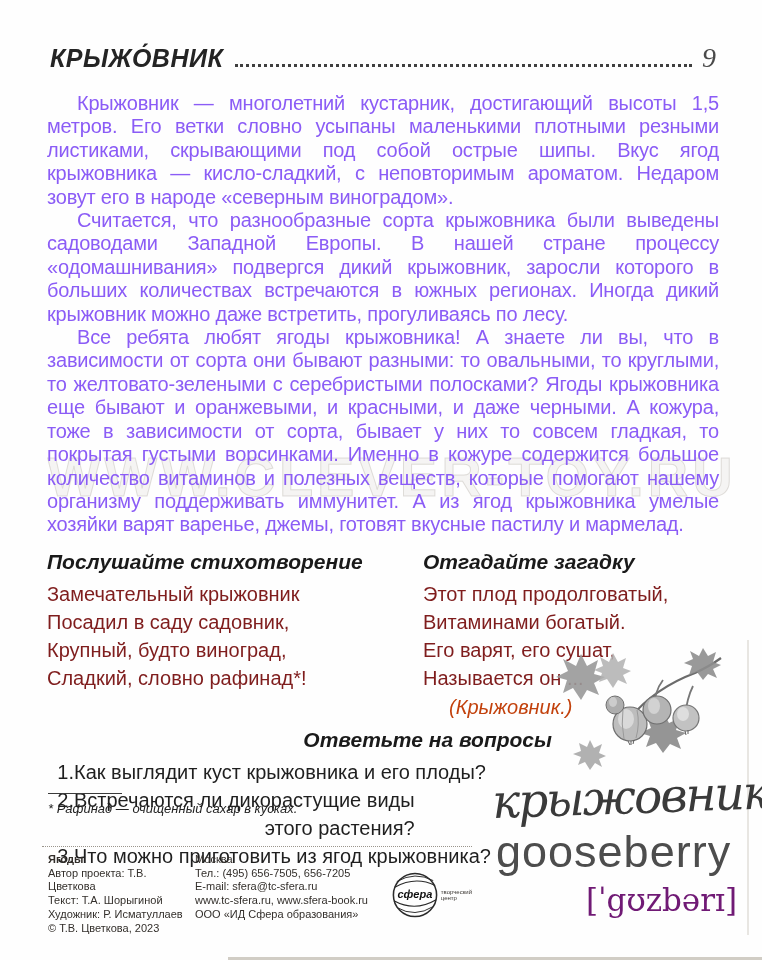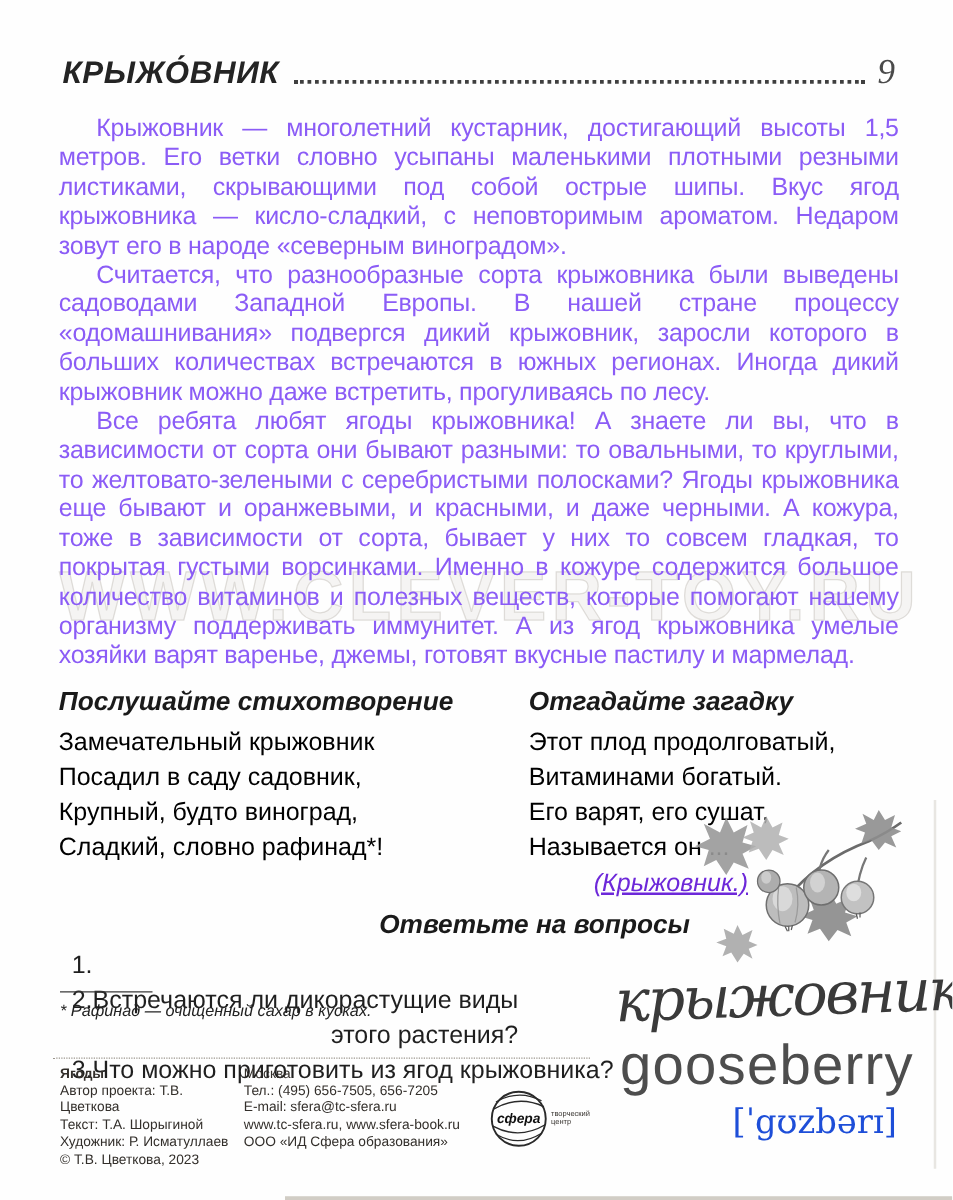--- a/index.html
+++ b/index.html
@@ -20,43 +20,43 @@
     pointer-events:none;white-space:nowrap;padding-left:11px;
   }
   
   .main{position:absolute;top:92px;left:47px;width:672px;z-index:2;}
   .para{margin:0;font-size:20px;line-height:23.4px;text-align:justify;text-indent:30px;letter-spacing:-0.2px;color:#8b5cf6;}
   
   .cols{display:flex;margin-top:13px;gap:24px;}
   .col-left{width:352px;}
   .col-right{flex:1;}
   .sec-heading{font-size:21px;font-weight:bold;font-style:italic;color:#1a1a1a;margin:0 0 6px 0;}
-  .vline{font-size:20px;line-height:28.2px;color:#000000;}
-  .answer{font-style:italic;font-size:20px;line-height:28px;margin-left:52px;color:#6d28d9;text-decoration:underline;}
+  .vline{font-size:20px;line-height:28.2px;color:#7f1d1d;}
+  .answer{font-style:italic;font-size:20px;line-height:28px;margin-left:26px;color:#c2410c;}
   
   .questions{margin-top:7px;width:505px;text-align:right;}
   .q-item{display:flex;font-size:20px;line-height:28px;color:#1f1f1f;}
   .q-num{width:27px;flex:none;}
   
   .footnote-rule{position:absolute;top:793px;left:48px;width:74px;border-top:1.5px solid #3a3a3a;z-index:2;}
   .footnote{position:absolute;top:801px;left:48px;font-style:italic;font-size:13px;color:#222;z-index:2;}
   
   .berry-art{position:absolute;left:535px;top:648px;z-index:2;}
   .script-word{
     position:absolute;left:492px;top:770px;width:236px;z-index:2;text-align:center;
     font-family:"DejaVu Serif",serif;font-style:italic;font-size:47px;letter-spacing:-2px;
     color:#3a3a3a;transform:rotate(-2deg);white-space:nowrap;
   }
   .english-word{
     position:absolute;left:496px;top:826px;z-index:2;
     font-size:45px;font-weight:300;letter-spacing:1px;color:#4d4d4d;white-space:nowrap;
   }
   .transcription{
     position:absolute;left:586px;top:882px;z-index:2;
-    font-family:"DejaVu Serif",serif;font-size:27px;color:#1d4ed8;white-space:nowrap;
+    font-family:"DejaVu Serif",serif;font-size:31px;color:#701a75;white-space:nowrap;
   }
   
   .footer{position:absolute;top:846px;left:42px;width:430px;border-top:1px dotted #9a958c;padding-top:6px;display:flex;z-index:2;}
   .f-col{font-size:11px;line-height:13.7px;color:#332f2b;}
   .f-col1{margin-left:6px;width:147px;}
   .f-col2{width:188px;}
   .f-bold{font-weight:bold;}
   .logo-wrap{margin-left:auto;display:flex;align-items:center;margin-top:2px;}
   .logo-caption{font-size:6px;line-height:6.5px;color:#3a3632;margin-left:2px;}
   
@@ -96,20 +96,21 @@
         <div class="vline">Его варят, его сушат,</div>
         <div class="vline">Называется он ...</div>
         <div class="answer">(Крыжовник.)</div>
       </div>
     </div>
 
     <div class="questions">
       <div class="sec-heading">Ответьте на вопросы</div>
       <div class="q-item">
         <span class="q-num">1.</span>
+        <span>Как выглядит куст крыжовника и его плоды?</span>
       </div>
       <div class="q-item">
         <span class="q-num">2.</span>
         <span>
           <span style="display:block">Встречаются ли дикорастущие виды</span>
           <span style="display:block">этого растения?</span>
         </span>
       </div>
       <div class="q-item">
         <span class="q-num">3.</span>

